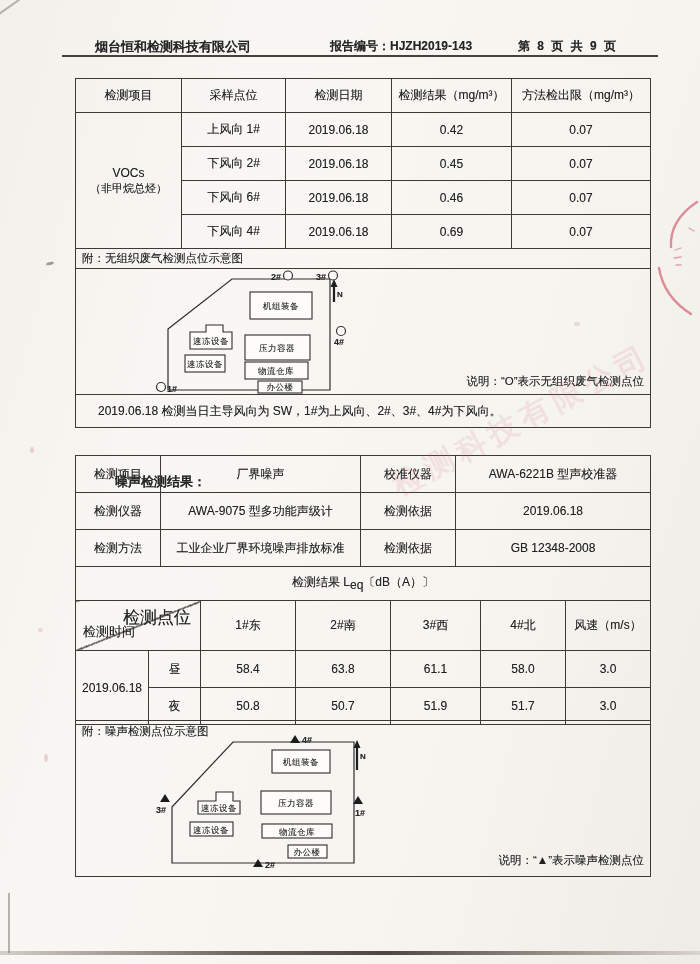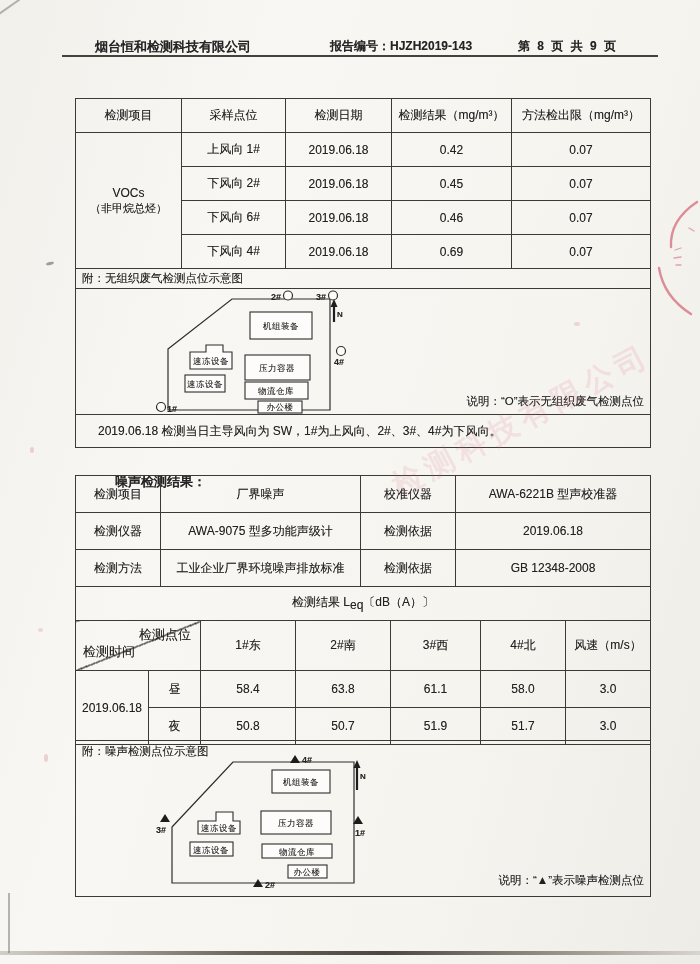--- a/index.html
+++ b/index.html
@@ -12,21 +12,21 @@
     position:relative;
   }
   .page{position:absolute;inset:0;}
   
   .hdr{position:absolute;top:38px;font-weight:bold;white-space:nowrap;}
   .hdr.company{left:95px;font-size:13px;}
   .hdr.repno{left:330px;font-size:12px;text-align:right;}
   .hdr.pageinfo{left:518px;font-size:12px;letter-spacing:2px;}
   .hdr-rule{position:absolute;left:62px;top:55px;width:596px;height:2px;background:#47413b;}
   
-  table{border-collapse:collapse;table-layout:fixed;margin-top:20px;}
+  table{border-collapse:collapse;table-layout:fixed;}
   td{border:1px solid #3d3a36;text-align:center;font-size:12px;padding:0;color:#222;}
   .tb1{position:absolute;left:75px;top:78px;width:575px;}
   .tb1 td.hd{height:33px;}
   .tb1 td.dr{height:33px;}
   .itemcell .l1{font-size:12px;display:block;line-height:15px;}
   .itemcell .l2{font-size:11px;display:block;line-height:14px;}
   td.leftcell{text-align:left;padding-left:6px;font-size:11.5px;}
   td.appx{height:19px;}
   td.diagcell{height:125px;position:relative;}
   td.windrow{height:32px;text-align:left;padding-left:22px;font-size:12px;}
@@ -37,21 +37,21 @@
   .tb2{position:absolute;left:75px;width:575px;}
   .tb2a{top:455px;}
   .tb2a td{height:36px;}
   .tb2b{top:566px;}
   .tb2b td{height:33px;}
   .tb2c{top:600px;}
   .tb2d{top:720px;}
   .diagcell2{height:155px;position:relative;}
   .dcell{position:relative;height:49px;
     background:linear-gradient(to bottom right,transparent calc(50% - .7px),#3d3a36 calc(50% - .7px),#3d3a36 calc(50% + .7px),transparent calc(50% + .7px));}
-  .dcell .dtop{position:absolute;top:5px;right:9px;font-size:13px;}
+  .dcell .dtop{position:absolute;top:5px;right:9px;font-size:17px;}
   .dcell .dbot{position:absolute;bottom:9px;left:7px;font-size:13px;}
   sub{font-size:12px;}
   
   svg text{font-family:"Liberation Sans","DejaVu Sans",sans-serif;fill:#262626;}
   .bx{fill:#fdfcfa;stroke:#2f2d2a;stroke-width:1.1;}
   .ol{fill:none;stroke:#2f2d2a;stroke-width:1.2;}
   .btxt{font-size:8.5px;letter-spacing:.5px;}
   .ptxt{font-size:9px;font-weight:bold;}
   .ntxt{font-size:8px;font-weight:bold;}
   

